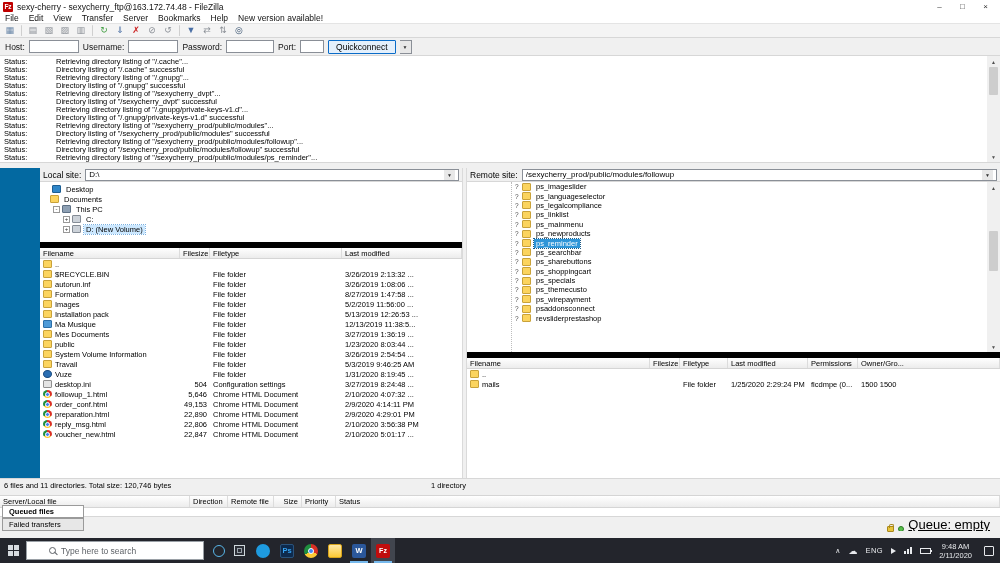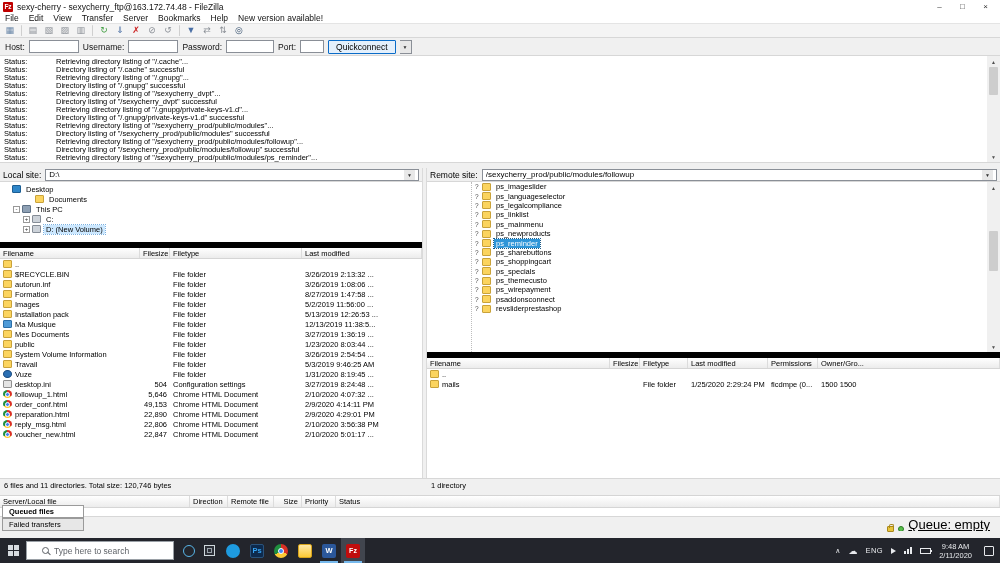--- a/index.html
+++ b/index.html
@@ -39,21 +39,21 @@
   .scrollbar{position:absolute;top:0;bottom:0;right:0;width:13px;background:#f0f0f0;display:flex;flex-direction:column;align-items:center;}
   .sb-arrow{height:11px;width:13px;display:flex;align-items:center;justify-content:center;font-size:5px;color:#505050;}
   .sb-arrow.down{margin-top:auto;}
   .sb-thumb{width:9px;height:28px;background:#cdcdcd;border-radius:1px;}
   .rt-scroll .sb-thumb{margin-top:38px;height:40px;}
 
   .hsplit{height:5px;background:#f0f0f0;flex:none;}
   .hsplit2{height:3px;background:#f0f0f0;flex:none;}
 
   
-  .main{height:310px;display:flex;flex:none;}
+  .main{height:310px;display:flex;flex:none;margin-left:40px;}
   .pane{display:flex;flex-direction:column;background:#fff;}
   .pane.left{width:422px;flex:none;}
   .pane.right{flex:1;min-width:0;}
   .vsplit{width:5px;background:#f0f0f0;border-left:1px solid #dadada;border-right:1px solid #dadada;flex:none;}
 
   .site-header{height:14px;background:#f0f0f0;display:flex;align-items:center;padding:0 3px;gap:4px;border-bottom:1px solid #d7d7d7;flex:none;}
   .site-label{font-size:8.5px;flex:none;}
   .combo{flex:1;height:12px;background:#fff;border:1px solid #8a8f97;display:flex;align-items:center;padding:0 3px;font-size:8px;min-width:0;}
   .combo-text{overflow:hidden;white-space:nowrap;}
   .combo-arrow{margin-left:auto;width:11px;height:10px;display:flex;align-items:center;justify-content:center;background:#e8e8e8;font-size:5px;color:#333;flex:none;}
@@ -112,21 +112,21 @@
   .qs-lock{width:7px;height:6px;background:#e8c43a;border:1px solid #a8871c;border-radius:1px;position:relative;margin-right:4px;}
   .qs-lock::before{content:"";position:absolute;top:-3px;left:1px;width:3px;height:3px;border:1px solid #a8871c;border-bottom:none;border-radius:2px 2px 0 0;}
   .qs-led{width:6px;height:6px;border-radius:50%;background:#57c04b;border:1px solid #2d7a25;margin-right:4px;}
   .winfill{flex:1;background:#f0f0f0;}
 
   
   .taskbar{height:25px;background:#23252c;display:flex;align-items:center;flex:none;color:#e8eaed;}
   .start{width:26px;height:25px;display:flex;align-items:center;justify-content:center;flex:none;}
   .winlogo{display:grid;grid-template-columns:5px 5px;grid-template-rows:5px 5px;gap:1px;}
   .winlogo i{background:#d7dce0;}
-  .searchbox{width:148px;height:19px;background:#fff;border:1px solid #9aa0a6;display:flex;align-items:center;gap:5px;padding:0 15px;color:#5f6368;font-size:8.5px;flex:none;}
+  .searchbox{width:178px;height:19px;background:#fff;border:1px solid #9aa0a6;display:flex;align-items:center;gap:5px;padding:0 22px;color:#5f6368;font-size:8.5px;flex:none;}
   .mag{width:7px;height:7px;border:1px solid #5f6368;border-radius:50%;position:relative;flex:none;}
   .mag::after{content:"";position:absolute;width:4px;height:1px;background:#5f6368;transform:rotate(45deg);right:-3px;bottom:-1px;}
   .tb-circle{width:12px;height:12px;border:1.5px solid #58b6e8;border-radius:50%;margin:0 9px;flex:none;}
   .taskview{width:11px;height:11px;border:1px solid #cfd8dc;margin-right:6px;flex:none;position:relative;background:#2c2f37;}
   .taskview::after{content:"";position:absolute;inset:2px;border:1px solid #9aa3ab;}
   .task-apps{display:flex;align-items:stretch;height:25px;}
   .task-btn{width:24px;display:flex;align-items:center;justify-content:center;position:relative;}
   .task-btn.open::after{content:"";position:absolute;left:3px;right:3px;bottom:0;height:2px;background:#76b9ed;}
   .task-btn.active{background:#41454e;}
   .task-ic{width:14px;height:14px;border-radius:2px;display:flex;align-items:center;justify-content:center;font-size:7.5px;font-weight:bold;color:#fff;}
@@ -324,21 +324,21 @@
           </span>
         </div>
         <div class="tree local-tree">
 
             <div class="tree-item" style="padding-left: 3px;">
               <span class="expander"></span>
               <span class="ti ic-desktop"></span>
               <span class="t-label">Desktop</span>
             </div>
 
-            <div class="tree-item" style="padding-left: 26px;">
+            <div class="tree-item" style="padding-left: 1px;">
               <span class="expander"></span>
               <span class="ti ic-folder"></span>
               <span class="t-label">Documents</span>
             </div>
 
             <div class="tree-item" style="padding-left: 13px;">
               <span class="expander">-</span>
               <span class="ti ic-computer"></span>
               <span class="t-label">This PC</span>
             </div>
@@ -596,20 +596,25 @@
                 <span class="ti ic-folder"></span>
                 <span class="t-label">ps_newproducts</span>
               </div>
 
               <div class="rtree-item">
                 <span class="q-badge">?</span>
                 <span class="ti ic-folder"></span>
                 <span class="t-label rsel">ps_reminder</span>
               </div>
 
+              <div class="rtree-item">
+                <span class="q-badge">?</span>
+                <span class="ti ic-folder"></span>
+                <span class="t-label">ps_searchbar</span>
+              </div>
 
               <div class="rtree-item">
                 <span class="q-badge">?</span>
                 <span class="ti ic-folder"></span>
                 <span class="t-label">ps_sharebuttons</span>
               </div>
 
               <div class="rtree-item">
                 <span class="q-badge">?</span>
                 <span class="ti ic-folder"></span>

